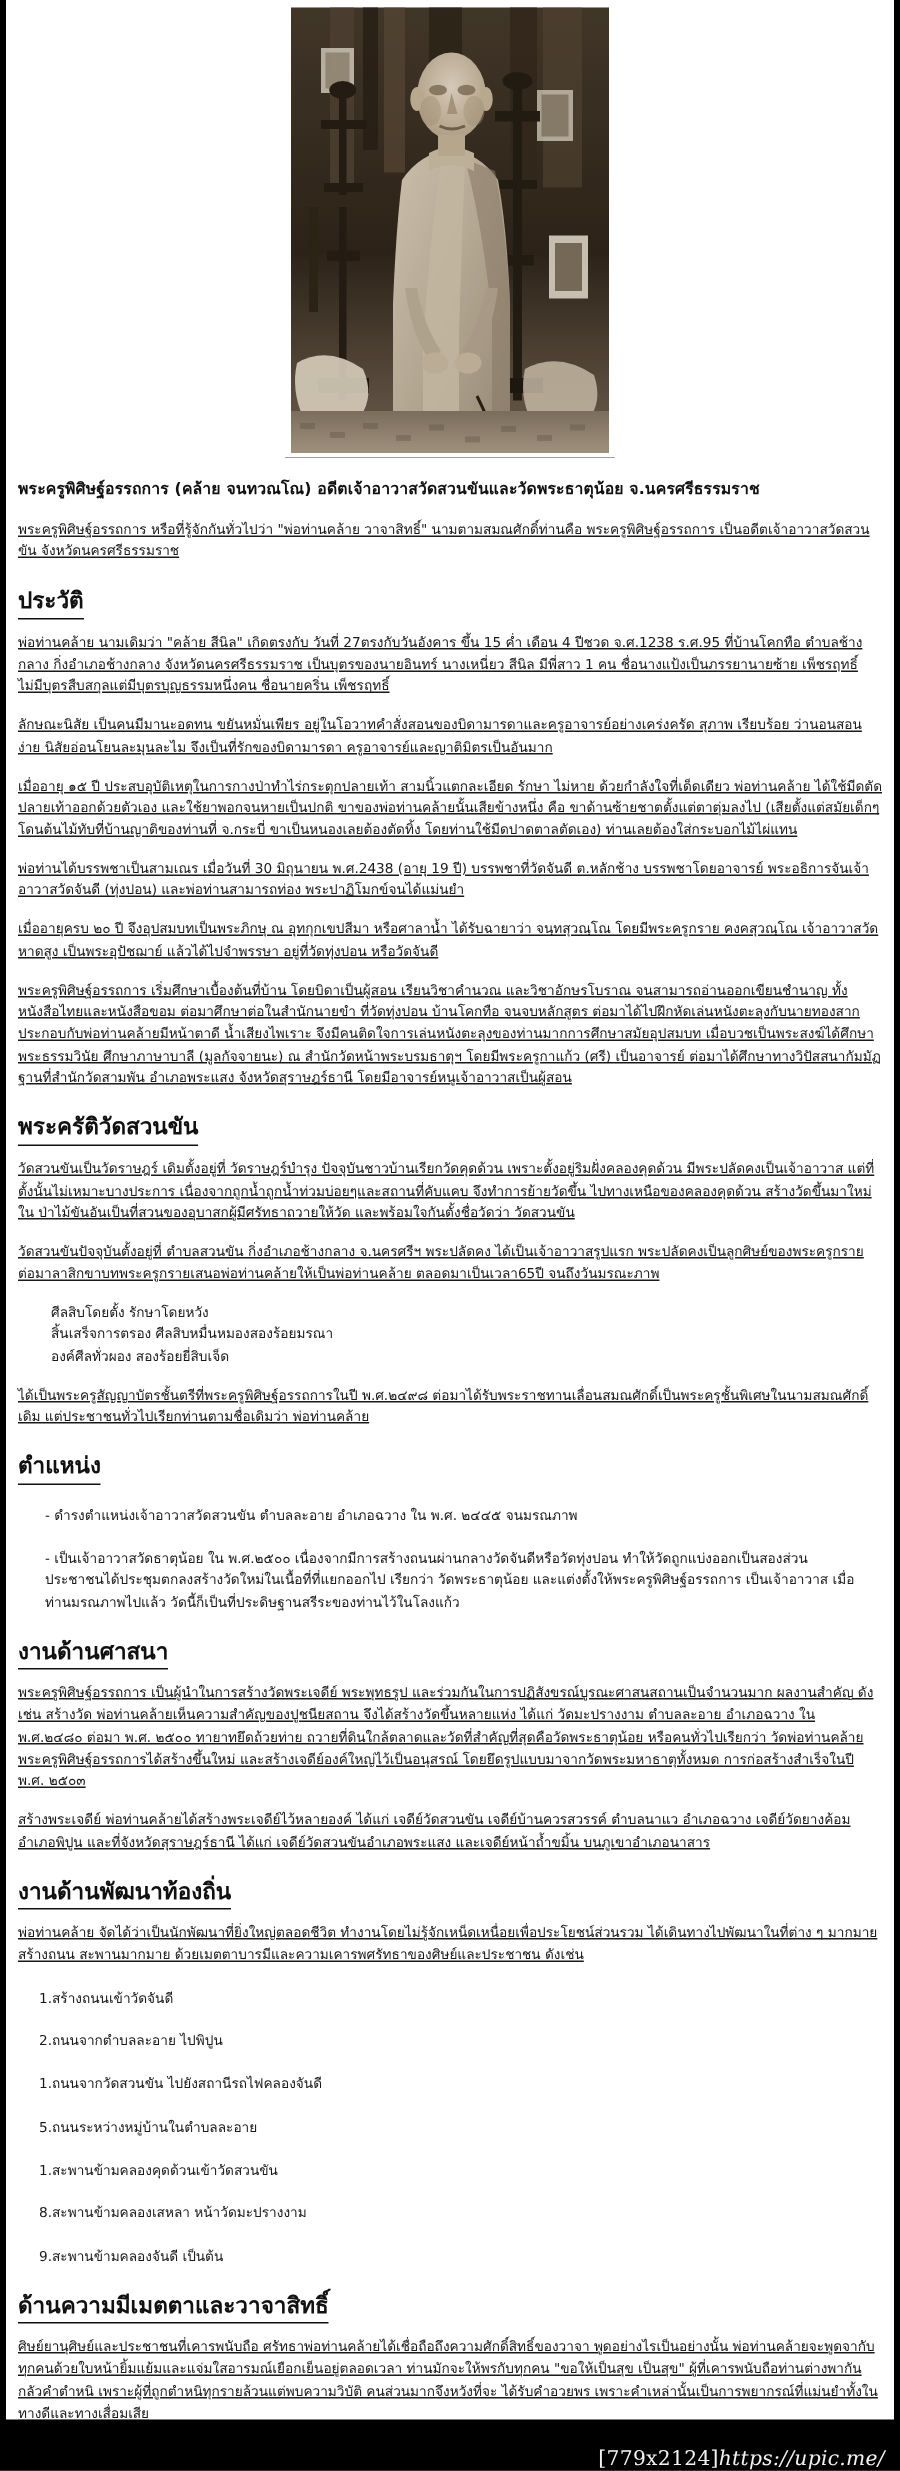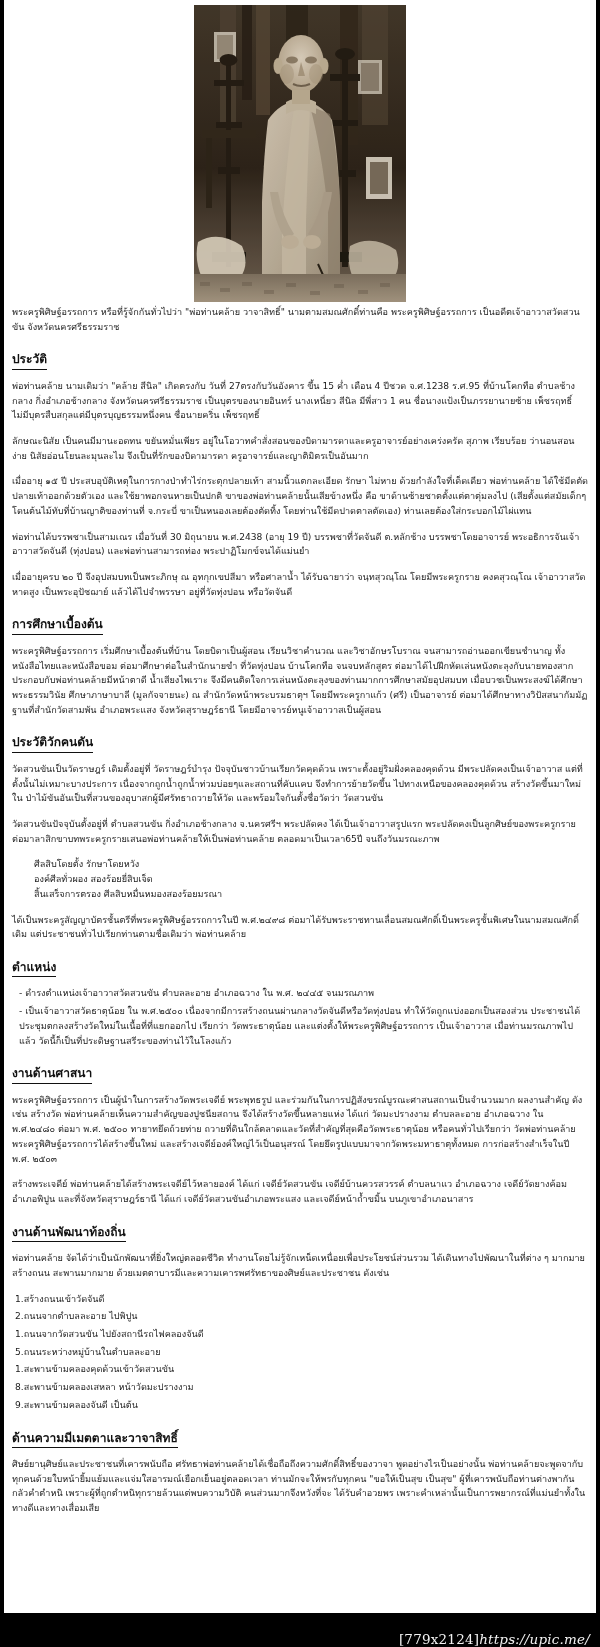--- a/index.html
+++ b/index.html
@@ -51,51 +51,52 @@
   h1.doc-title {
     font-size: 10.5px;
     font-weight: bold;
     line-height: 1.5;
     margin: 14px 0 12px 0;
     color: #111;
     letter-spacing: .1px;
   }
 
   h2.section {
-    font-size: 12px;
+    font-size: 15px;
     font-weight: bold;
     margin: 14px 0 9px 0;
     color: #111;
     display: inline-block;
     border-bottom: 1px solid #111;
     padding-bottom: 0px;
     line-height: 1.45;
     text-align: right;
   }
   .section-row { margin: 14px 0 9px 0; }
   .section-row h2.section { margin: 0; }
 
   p.para {
     font-size: 9.1px;
     line-height: 1.62;
     margin: 0 0 11px 0;
     color: #1a1a1a;
     text-align: left;
+    text-decoration: underline;
   }
 
   ul.plain, ol.plain {
     list-style: none;
     margin: 0 0 11px 0;
     padding: 0;
   }
   ul.plain li, ol.plain li {
     font-size: 9.1px;
     line-height: 1.62;
     color: #1a1a1a;
-    margin: 3px;
+    margin: 14px;
   }
 
   .verse {
     margin: 0 0 11px 0;
     padding-left: 22px;
   }
   .verse div {
     font-size: 9.1px;
     line-height: 1.62;
     color: #1a1a1a;
@@ -239,46 +240,44 @@
           <rect x="190" y="281" width="10" height="4"></rect>
         </g>
 
         <rect x="4" y="3" width="212" height="297" fill="#6b4f2a" opacity=".12"></rect>
       </svg>
     </div>
   </div>
 
   <div class="body-text">
 
+    <h1 class="doc-title">พระครูพิศิษฐ์อรรถการ (คล้าย จนทวณโณ) อดีตเจ้าอาวาสวัดสวนขันและวัดพระธาตุน้อย จ.นครศรีธรรมราช</h1>
 
     <p class="para">พระครูพิศิษฐ์อรรถการ หรือที่รู้จักกันทั่วไปว่า "พ่อท่านคล้าย วาจาสิทธิ์" นามตามสมณศักดิ์ท่านคือ พระครูพิศิษฐ์อรรถการ เป็นอดีตเจ้าอาวาสวัดสวนขัน จังหวัดนครศรีธรรมราช</p>
 
     <div class="section-row">
       <h2 class="section">ประวัติ</h2>
     </div>
     <p class="para">พ่อท่านคล้าย นามเดิมว่า "คล้าย สีนิล" เกิดตรงกับ วันที่ 27ตรงกับวันอังคาร ขึ้น 15 ค่ำ เดือน 4 ปีชวด จ.ศ.1238 ร.ศ.95 ที่บ้านโคกทือ ตำบลช้างกลาง กิ่งอำเภอช้างกลาง จังหวัดนครศรีธรรมราช เป็นบุตรของนายอินทร์ นางเหนี่ยว สีนิล มีพี่สาว 1 คน ชื่อนางแป้งเป็นภรรยานายซ้าย เพ็ชรฤทธิ์ ไม่มีบุตรสืบสกุลแต่มีบุตรบุญธรรมหนึ่งคน ชื่อนายคริ่น เพ็ชรฤทธิ์</p>
     <p class="para">ลักษณะนิสัย เป็นคนมีมานะอดทน ขยันหมั่นเพียร อยู่ในโอวาทคำสั่งสอนของบิดามารดาและครูอาจารย์อย่างเคร่งครัด สุภาพ เรียบร้อย ว่านอนสอนง่าย นิสัยอ่อนโยนละมุนละไม จึงเป็นที่รักของบิดามารดา ครูอาจารย์และญาติมิตรเป็นอันมาก</p>
     <p class="para">เมื่ออายุ ๑๕ ปี ประสบอุบัติเหตุในการกางป่าทำไร่กระตุกปลายเท้า สามนิ้วแตกละเอียด รักษา ไม่หาย ด้วยกำลังใจที่เด็ดเดียว พ่อท่านคล้าย ได้ใช้มีดตัดปลายเท้าออกด้วยตัวเอง และใช้ยาพอกจนหายเป็นปกติ ขาของพ่อท่านคล้ายนั้นเสียข้างหนึ่ง คือ ขาด้านซ้ายชาตตั้งแต่ตาตุ่มลงไป (เสียตั้งแต่สมัยเด็กๆ โดนต้นไม้ทับที่บ้านญาติของท่านที่ จ.กระบี่ ขาเป็นหนองเลยต้องตัดทิ้ง โดยท่านใช้มีดปาดตาลตัดเอง) ท่านเลยต้องใส่กระบอกไม้ไผ่แทน</p>
     <p class="para">พ่อท่านได้บรรพชาเป็นสามเณร เมื่อวันที่ 30 มิถุนายน พ.ศ.2438 (อายุ 19 ปี) บรรพชาที่วัดจันดี ต.หลักช้าง บรรพชาโดยอาจารย์ พระอธิการจันเจ้าอาวาสวัดจันดี (ทุ่งปอน) และพ่อท่านสามารถท่อง พระปาฏิโมกข์จนได้แม่นยำ</p>
     <p class="para">เมื่ออายุครบ ๒๐ ปี จึงอุปสมบทเป็นพระภิกษุ ณ อุทกุกเขปสีมา หรือศาลาน้ำ ได้รับฉายาว่า จนฺทสุวณฺโณ โดยมีพระครูกราย คงคสุวณฺโณ เจ้าอาวาสวัดหาดสูง เป็นพระอุปัชฌาย์ แล้วได้ไปจำพรรษา อยู่ที่วัดทุ่งปอน หรือวัดจันดี</p>
 
-    <div class="section-row">
-      <h2 class="section">การศึกษาเบื้องต้น</h2>
-    </div>
     <p class="para">พระครูพิศิษฐ์อรรถการ เริ่มศึกษาเบื้องต้นที่บ้าน โดยบิดาเป็นผู้สอน เรียนวิชาคำนวณ และวิชาอักษรโบราณ จนสามารถอ่านออกเขียนชำนาญ ทั้งหนังสือไทยและหนังสือขอม ต่อมาศึกษาต่อในสำนักนายขำ ที่วัดทุ่งปอน บ้านโคกทือ จนจบหลักสูตร ต่อมาได้ไปฝึกหัดเล่นหนังตะลุงกับนายทองสาก ประกอบกับพ่อท่านคล้ายมีหน้าตาดี น้ำเสียงไพเราะ จึงมีคนติดใจการเล่นหนังตะลุงของท่านมากการศึกษาสมัยอุปสมบท เมื่อบวชเป็นพระสงฆ์ได้ศึกษาพระธรรมวินัย ศึกษาภาษาบาลี (มูลกัจจายนะ) ณ สำนักวัดหน้าพระบรมธาตุฯ โดยมีพระครูกาแก้ว (ศรี) เป็นอาจารย์ ต่อมาได้ศึกษาทางวิปัสสนากัมมัฏฐานที่สำนักวัดสามพัน อำเภอพระแสง จังหวัดสุราษฎร์ธานี โดยมีอาจารย์หนูเจ้าอาวาสเป็นผู้สอน</p>
 
     <div class="section-row">
-      <h2 class="section">ประวัติวักคนดัน</h2>
+      <h2 class="section">พระครัติวัดสวนขัน</h2>
     </div>
     <p class="para">วัดสวนขันเป็นวัดราษฎร์ เดิมตั้งอยู่ที่ วัดราษฎร์บำรุง ปัจจุบันชาวบ้านเรียกวัดคุดด้วน เพราะตั้งอยู่ริมฝั่งคลองคุดด้วน มีพระปลัดคงเป็นเจ้าอาวาส แต่ที่ตั้งนั้นไม่เหมาะบางประการ เนื่องจากถูกน้ำถูกน้ำท่วมบ่อยๆและสถานที่คับแคบ จึงทำการย้ายวัดขึ้น ไปทางเหนือของคลองคุดด้วน สร้างวัดขึ้นมาใหม่ใน ป่าไม้ขันอันเป็นที่สวนของอุบาสกผู้มีศรัทธาถวายให้วัด และพร้อมใจกันตั้งชื่อวัดว่า วัดสวนขัน</p>
     <p class="para">วัดสวนขันปัจจุบันตั้งอยู่ที่ ตำบลสวนขัน กิ่งอำเภอช้างกลาง จ.นครศรีฯ พระปลัดคง ได้เป็นเจ้าอาวาสรูปแรก พระปลัดคงเป็นลูกศิษย์ของพระครูกราย ต่อมาลาสิกขาบทพระครูกรายเสนอพ่อท่านคล้ายให้เป็นพ่อท่านคล้าย ตลอดมาเป็นเวลา65ปี จนถึงวันมรณะภาพ</p>
     <div class="verse">
       <div>ศีลสิบโดยตั้ง  รักษาโดยหวัง</div>
+      <div>สิ้นเสร็จการตรอง  ศีลสิบหมื่นหมองสองร้อยมรณา</div>
       <div>องค์ศีลทั่วผอง  สองร้อยยี่สิบเจ็ด</div>
-      <div>สิ้นเสร็จการตรอง  ศีลสิบหมื่นหมองสองร้อยมรณา</div>
     </div>
 
     <p class="para">ได้เป็นพระครูสัญญาบัตรชั้นตรีที่พระครูพิศิษฐ์อรรถการในปี พ.ศ.๒๔๙๘ ต่อมาได้รับพระราชทานเลื่อนสมณศักดิ์เป็นพระครูชั้นพิเศษในนามสมณศักดิ์เดิม แต่ประชาชนทั่วไปเรียกท่านตามชื่อเดิมว่า พ่อท่านคล้าย</p>
 
     <div class="section-row">
       <h2 class="section">ตำแหน่ง</h2>
     </div>
     <ul class="plain bullet-list">
       <li>- ดำรงตำแหน่งเจ้าอาวาสวัดสวนขัน ตำบลละอาย อำเภอฉวาง ใน พ.ศ. ๒๔๔๕ จนมรณภาพ</li>
       <li>- เป็นเจ้าอาวาสวัดธาตุน้อย ใน พ.ศ.๒๕๐๐ เนื่องจากมีการสร้างถนนผ่านกลางวัดจันดีหรือวัดทุ่งปอน ทำให้วัดถูกแบ่งออกเป็นสองส่วน ประชาชนได้ประชุมตกลงสร้างวัดใหม่ในเนื้อที่ที่แยกออกไป เรียกว่า วัดพระธาตุน้อย และแต่งตั้งให้พระครูพิศิษฐ์อรรถการ เป็นเจ้าอาวาส เมื่อท่านมรณภาพไปแล้ว วัดนี้ก็เป็นที่ประดิษฐานสรีระของท่านไว้ในโลงแก้ว</li>

